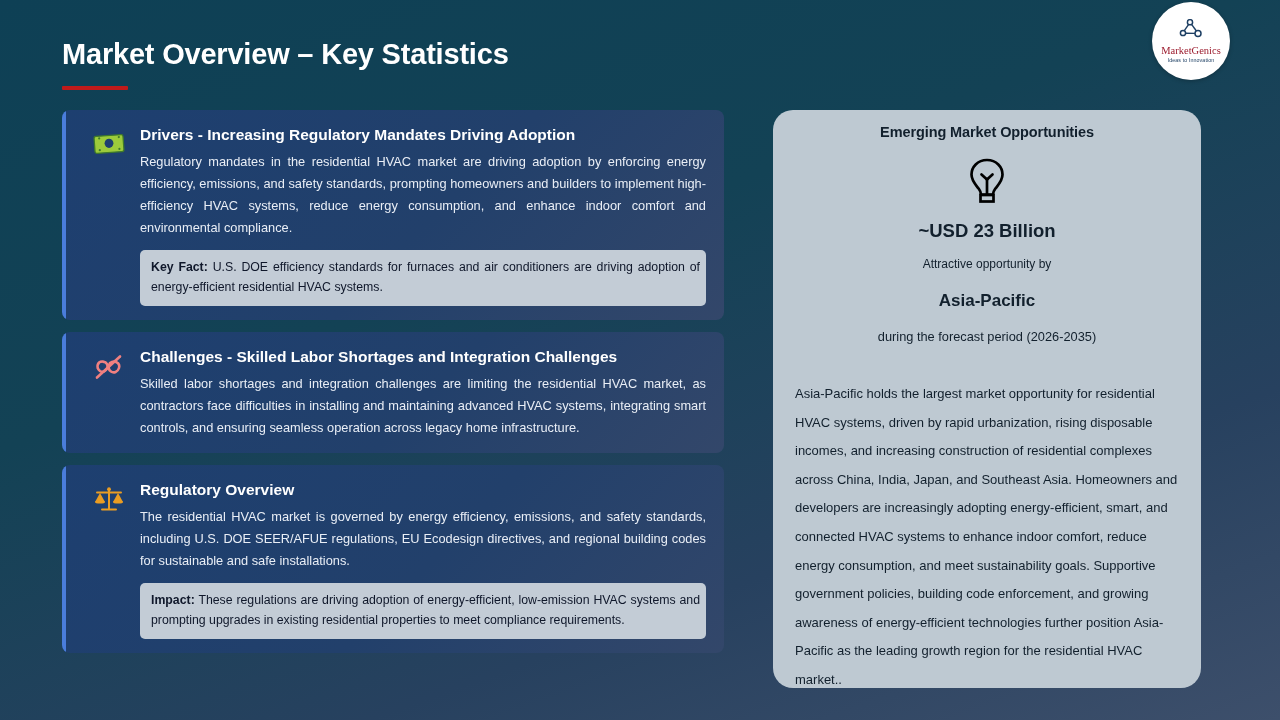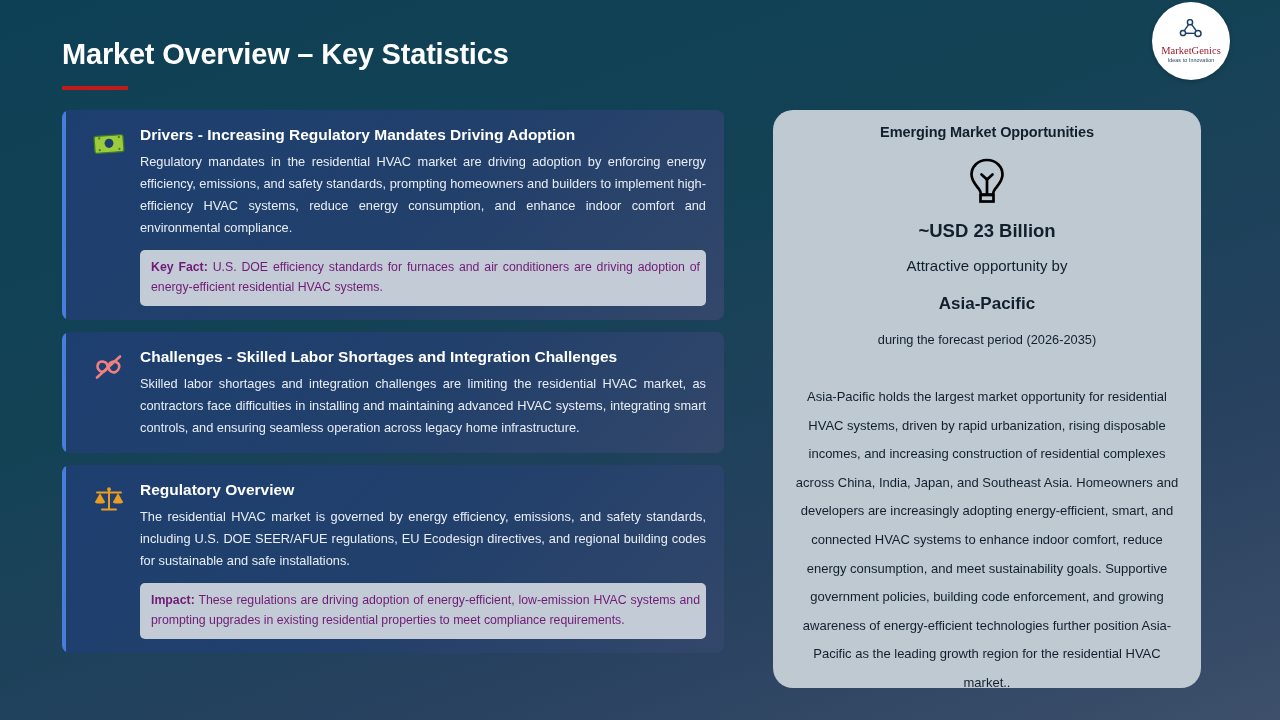--- a/index.html
+++ b/index.html
@@ -112,21 +112,21 @@
     text-align: justify;
     text-justify: inter-word;
   }
   .callout {
     margin-top: 11px;
     background: #c3ccd6;
     border-radius: 5px;
     padding: 8px 6px 9px 11px;
     font-size: 12.3px;
     line-height: 1.62;
-    color: #701a75;
+    color: #0f172a;
     text-align: justify;
     text-justify: inter-word;
   }
   .callout b { font-weight: bold; }
 
   
   #right-panel {
     position: absolute;
     left: 773px;
     top: 110px;
@@ -143,37 +143,37 @@
     font-weight: bold;
     letter-spacing: -0.1px;
   }
   #bulb-icon { margin: 16px auto 8px auto; display: block; }
   #opp-value {
     font-size: 18.5px;
     font-weight: bold;
     margin-top: 2px;
   }
   #opp-sub {
-    font-size: 15px;
+    font-size: 12px;
     margin-top: 15px;
   }
   #opp-region {
     font-size: 17px;
     font-weight: bold;
     margin-top: 20px;
   }
   #opp-period {
     font-size: 12.8px;
     margin-top: 18px;
   }
   #opp-desc {
     font-size: 13px;
     line-height: 2.2;
     margin-top: 36px;
-    text-align: center;
+    text-align: left;
   }
 </style>
 </head>
 <body>
 
 <div id="slide-title">Market Overview – Key Statistics</div>
 <div id="title-accent"></div>
 
 <div id="logo">
   <span class="mark">

